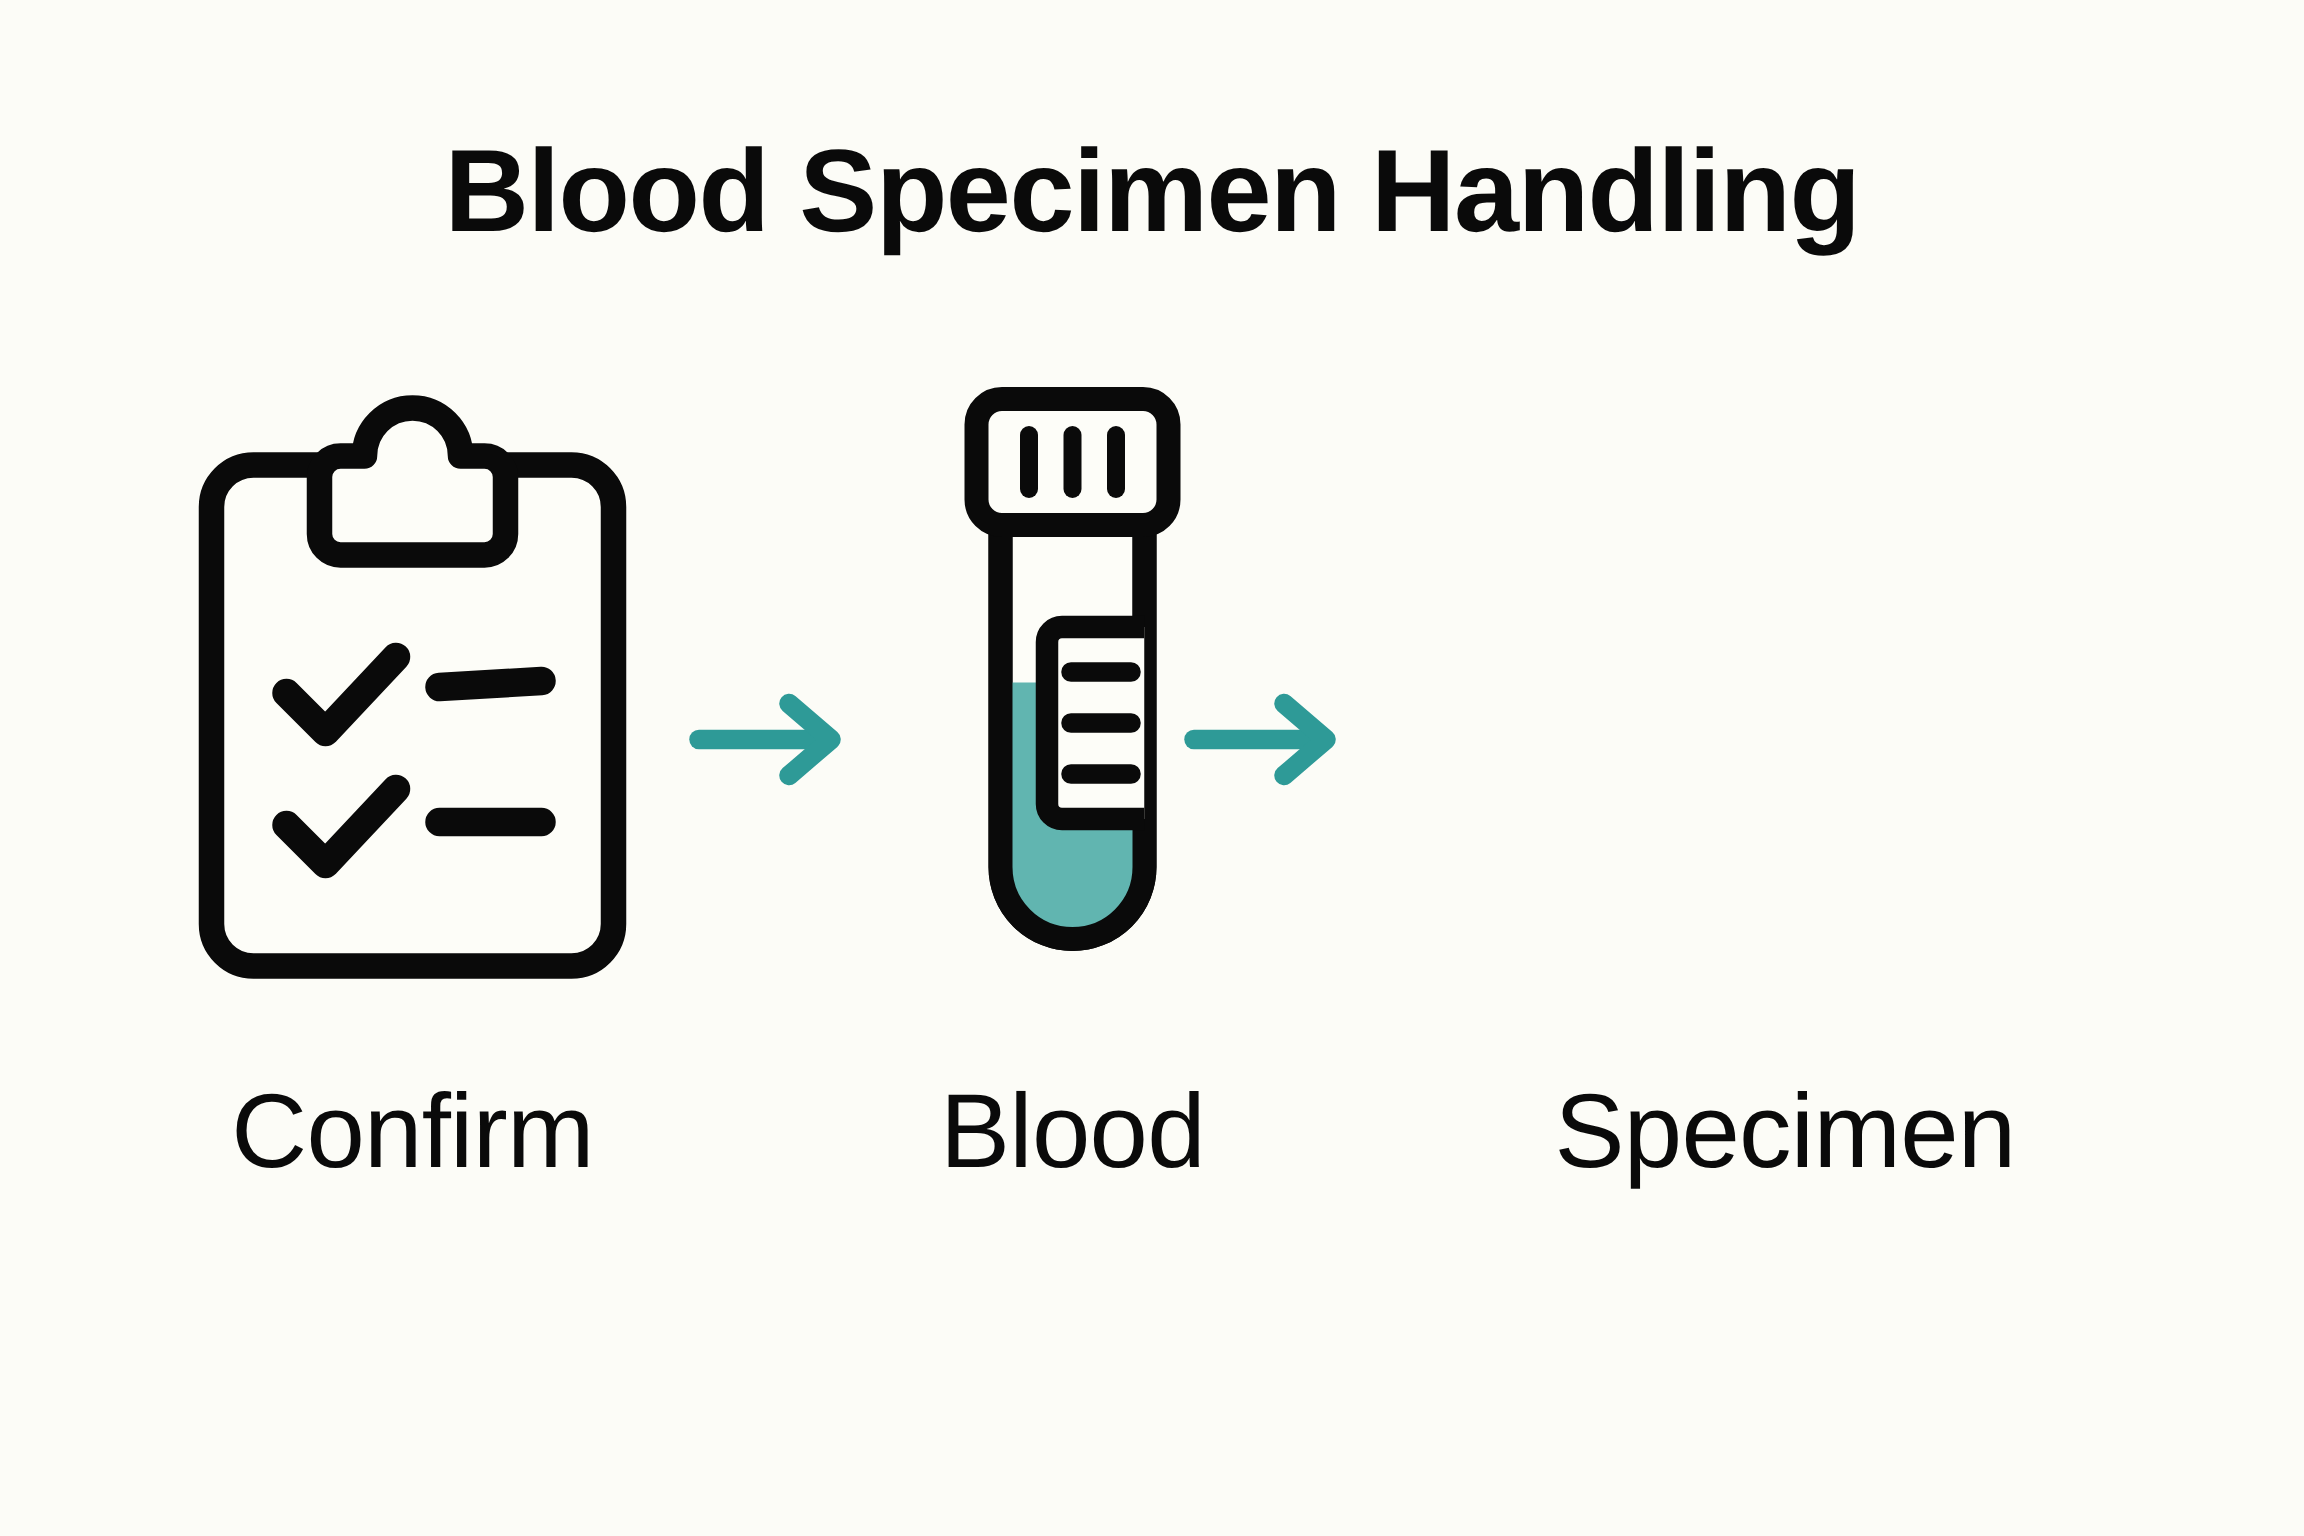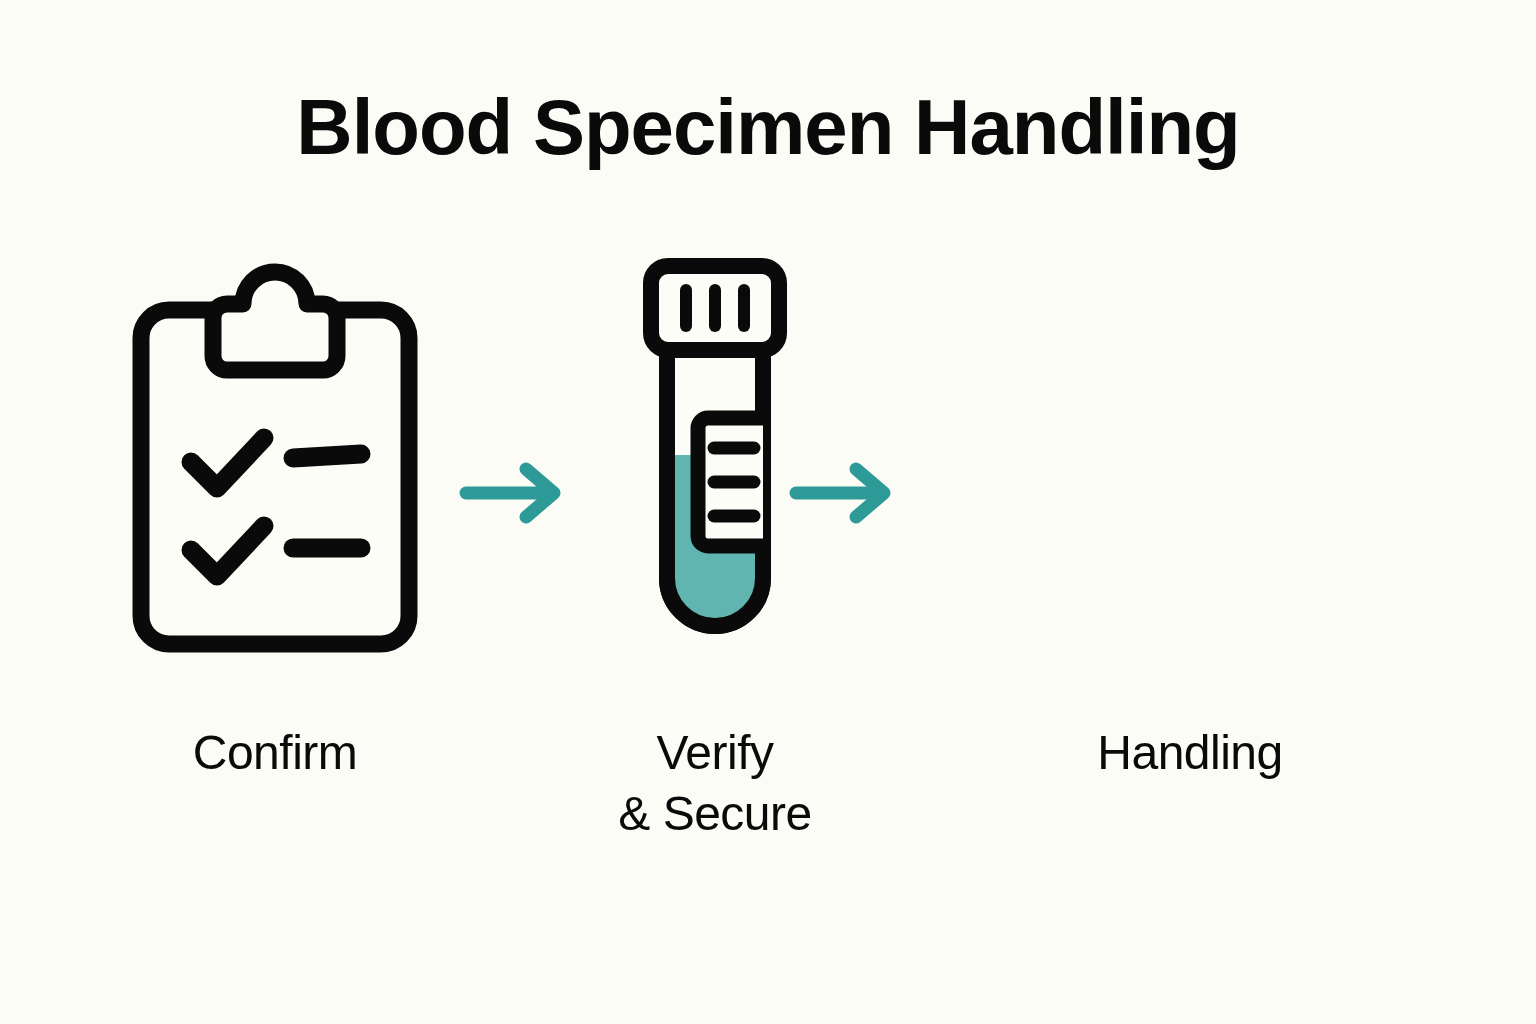--- a/index.html
+++ b/index.html
@@ -66,25 +66,25 @@
     position: absolute;
     left: 50%;
     transform: translateX(-50%);
   }
   #step-1 .icon-area svg { top: 10px; }
   #step-2 .icon-area svg { top: 0px; }
   #step-3 .icon-area svg { top: 112px; }
 
   .step-label {
     position: absolute;
-    top: 472px;
+    top: 460px;
     left: 0;
     width: 430px;
     text-align: center;
-    font-size: 48px;
+    font-size: 70px;
     font-weight: 400;
     color: #0a0a0a;
     line-height: 1.28;
     letter-spacing: -0.5px;
   }
   .step-label .line { display: block; white-space: nowrap; }
 
   
   .arrow {
     position: absolute;
@@ -170,28 +170,27 @@
 
           <line x1="47" y1="100" x2="143" y2="100" stroke="#0a0a0a" stroke-width="16"></line>
 
           <rect x="31" y="16" width="128" height="84" rx="17" ry="17" fill="#fdfdf8" stroke="#0a0a0a" stroke-width="16"></rect>
           <line x1="66" y1="40" x2="66" y2="76" stroke="#0a0a0a" stroke-width="12" stroke-linecap="round"></line>
           <line x1="95" y1="40" x2="95" y2="76" stroke="#0a0a0a" stroke-width="12" stroke-linecap="round"></line>
           <line x1="124" y1="40" x2="124" y2="76" stroke="#0a0a0a" stroke-width="12" stroke-linecap="round"></line>
         </svg>
       </div>
       <div class="step-label">
-        <span class="line">Verify</span>
-        <span class="line">&amp; Secure</span>
+        <span class="line">Blood</span>
       </div>
     </div>
 
     <div class="step" id="step-3">
       <div class="step-label">
-        <span class="line">Handling</span>
+        <span class="line">Specimen</span>
       </div>
     </div>
 
   </div>
 
   <div class="arrow" id="arrow-1">
     <svg width="110" height="76" viewBox="0 0 110 76">
       <line x1="8" y1="38" x2="88" y2="38" stroke="#2e9a97" stroke-width="13" stroke-linecap="round"></line>
       <polyline points="68,14 96,38 68,62" fill="none" stroke="#2e9a97" stroke-width="13" stroke-linecap="round" stroke-linejoin="round"></polyline>
     </svg>

